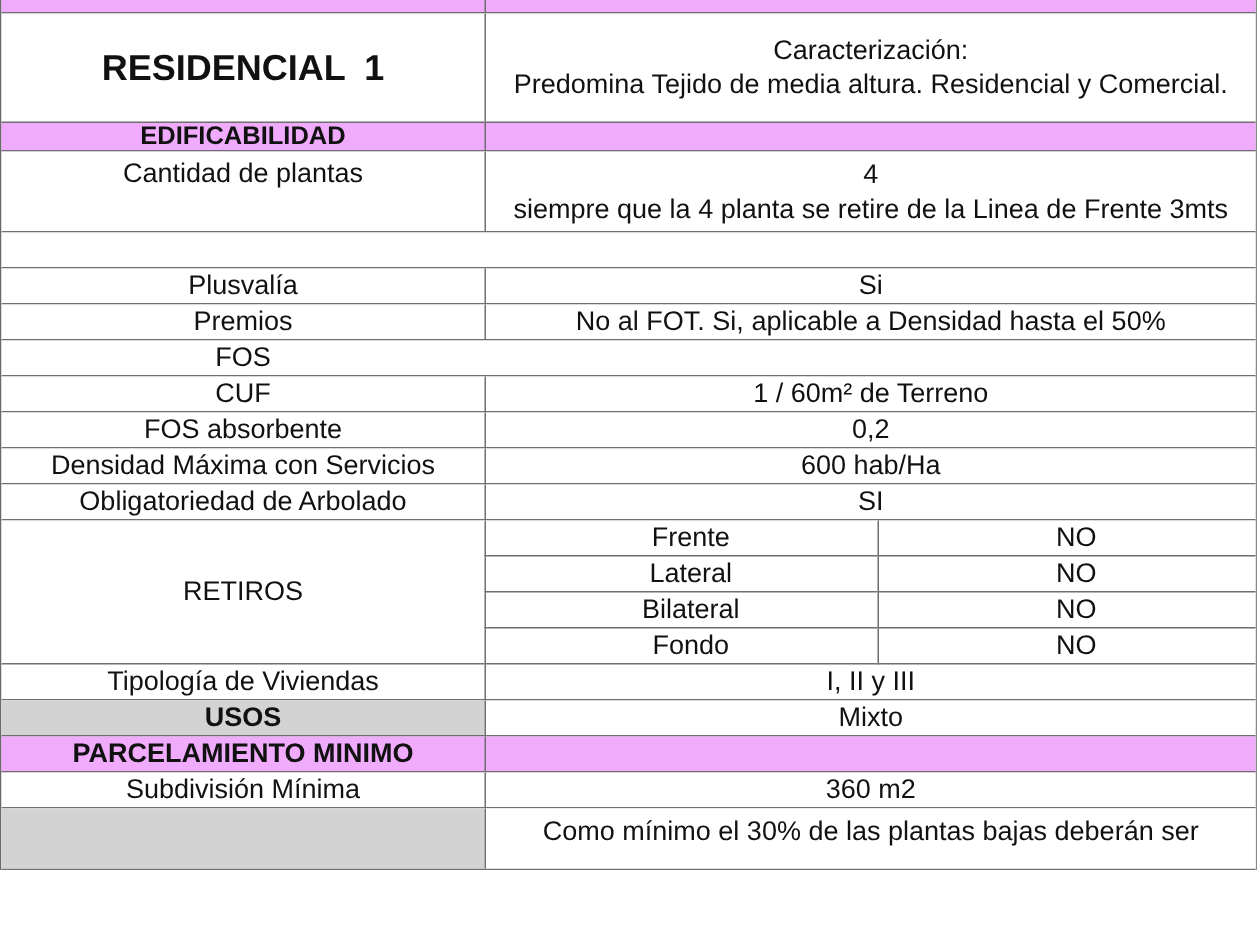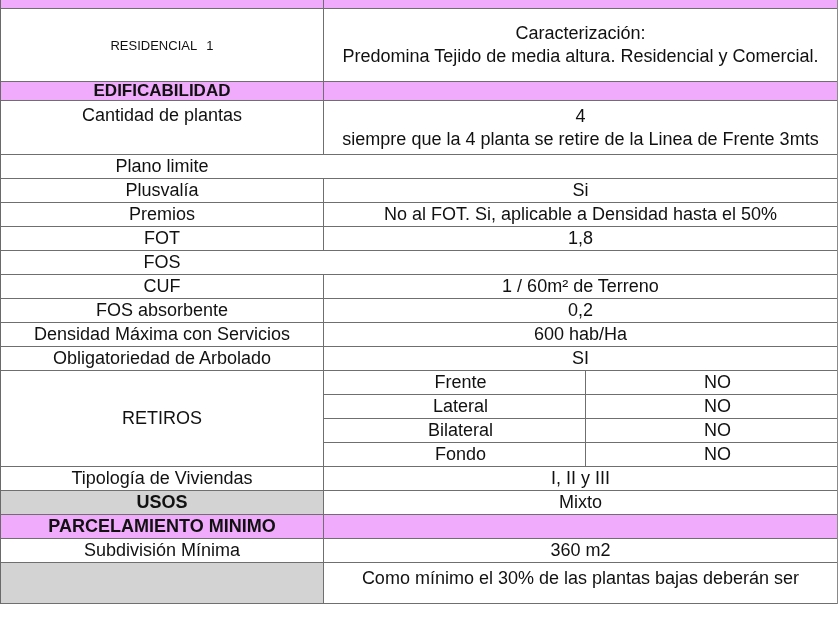--- a/index.html
+++ b/index.html
@@ -40,21 +40,21 @@
     justify-content: center;
     text-align: center;
     font-size: 18px;
     line-height: 23px;
     overflow: hidden;
     white-space: nowrap;
   }
   .td.multiline { white-space: normal; flex-direction: column; }
   .td.value { border-left: 1px solid #6f6f6f; }
   .td.bold { font-weight: bold; }
-  .zone-cell { font-weight: normal; font-size: 13px; word-spacing: 6px; }
+  .zone-cell { font-weight: bold; font-size: 24px; word-spacing: 6px; }
   .charac { padding: 2px 3px; }
   .top-strip { height: 8px; }
   .top-strip .td { height: 8px; }
   .r-head { height: 72px; }
   .r-section { height: 18px; }
   .r-section .td { font-size: 17px; line-height: 18px; }
   .r-2line { height: 50px; }
   .r-plantas { height: 53px; }
   .r-plantas .label { align-items: flex-start; padding-top: 3px; }
   .r-std { height: 23px; }
@@ -113,33 +113,28 @@
 
     <div class="tr r-plantas">
       <div class="td label">Cantidad de plantas</div>
       <div class="td value multiline">
         <span>4</span>
         <span class="nooverflow">siempre que la 4 planta se retire de la Linea de Frente 3mts</span>
       </div>
     </div>
 
     <div class="tr r-std">
-      <div class="td">Plano limite</div>
     </div>
     <div class="tr r-std">
       <div class="td">Plusvalía</div>
       <div class="td value">Si</div>
     </div>
     <div class="tr r-std">
       <div class="td">Premios</div>
       <div class="td value">No al FOT. Si, aplicable a Densidad hasta el 50%</div>
-    </div>
-    <div class="tr r-std">
-      <div class="td">FOT</div>
-      <div class="td value">1,8</div>
     </div>
     <div class="tr r-std">
       <div class="td">FOS</div>
     </div>
     <div class="tr r-std">
       <div class="td">CUF</div>
       <div class="td value">1 / 60m² de Terreno</div>
     </div>
     <div class="tr r-std">
       <div class="td">FOS absorbente</div>

